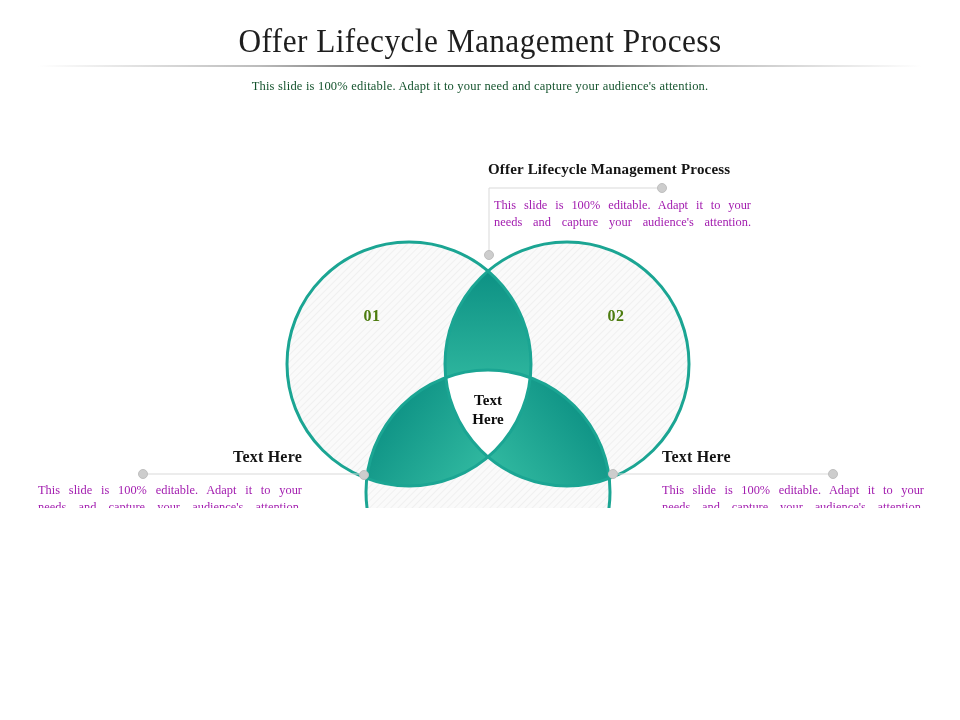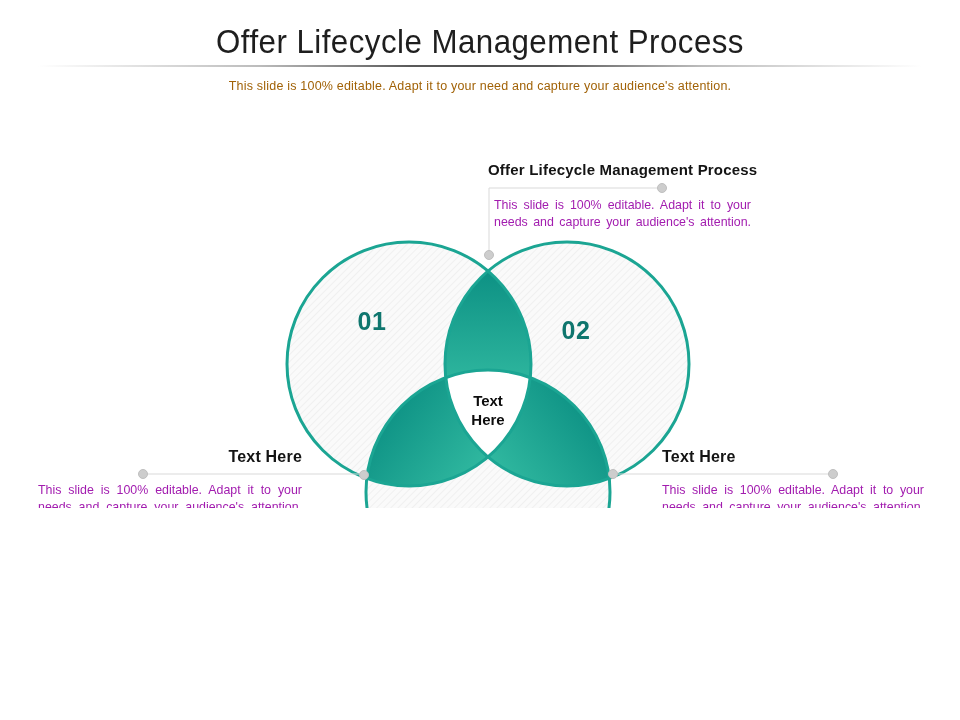--- a/index.html
+++ b/index.html
@@ -1,40 +1,40 @@
 <!DOCTYPE html>
 <html><head>
 <meta charset="utf-8">
 <style>
   html,body{margin:0;padding:0;background:#ffffff;}
   .slide{
     position:relative;width:960px;height:508px;background:#ffffff;overflow:hidden;
-    font-family:Liberation Sans, sans-serif;
+    font-family:Liberation Serif, serif;
   }
   
   .title{
     position:absolute;left:0;right:0;top:22px;text-align:center;
     font-size:34px;font-weight:400;color:#1e1e1e;letter-spacing:0.5px;
     transform:scaleX(0.92);transform-origin:50% 50%;white-space:nowrap;
   }
   .divider{
     position:absolute;left:38px;top:65px;width:884px;height:2px;
     background:linear-gradient(90deg, rgba(180,180,180,0) 0%, #bcbcbc 25%, #5a5a5a 42%, #4f4f4f 50%, #5a5a5a 58%, #bcbcbc 75%, rgba(180,180,180,0) 100%);
   }
   .subtitle{
     position:absolute;left:0;right:0;top:79px;text-align:center;
-    font-size:12.5px;color:#a16207;letter-spacing:0.2px;
+    font-size:12.5px;color:#14532d;letter-spacing:0.2px;
   }
   
   .venn-svg{position:absolute;left:0;top:0;width:960px;height:720px;}
   .dot{stroke:#bfbfbf;stroke-width:1;}
   
   .num-label{
     position:absolute;width:80px;text-align:center;
-    font-size:25px;font-weight:700;color:#0f766e;letter-spacing:0.5px;
+    font-size:16px;font-weight:700;color:#4d7c0f;letter-spacing:0.5px;
   }
   .center-label{
     position:absolute;left:459px;top:391px;width:58px;text-align:center;
     font-size:15px;font-weight:700;color:#0d0d0d;line-height:19px;
   }
   
   .co-heading{
     position:absolute;font-size:15px;font-weight:700;color:#141414;letter-spacing:0.2px;
   }
   .co-heading.sm{font-size:16px;}
@@ -94,21 +94,21 @@
 
     <circle class="dot" cx="662" cy="188" r="4.5" fill="#CDCDCD"></circle>
     <circle class="dot" cx="489" cy="255" r="4.5" fill="#CDCDCD"></circle>
     <circle class="dot" cx="143" cy="474" r="4.5" fill="#CDCDCD"></circle>
     <circle class="dot" cx="364" cy="475" r="4.5" fill="#CDCDCD"></circle>
     <circle class="dot" cx="613" cy="474" r="4.5" fill="#CDCDCD"></circle>
     <circle class="dot" cx="833" cy="474" r="4.5" fill="#CDCDCD"></circle>
   </svg>
 
   <div class="num-label" style="left:332px;top:307px;">01</div>
-  <div class="num-label" style="left:536px;top:307px;margin-top:9px;">02</div>
+  <div class="num-label" style="left:576px;top:307px;">02</div>
   <div class="num-label" style="left:448px;top:560px;">03</div>
   <div class="center-label">Text Here</div>
 
   <div class="co-heading" style="left:488px;top:161px;">Offer Lifecycle Management Process</div>
   <div class="co-desc" style="left:494px;top:197px;width:257px;">
     <div class="ln">This slide is 100% editable. Adapt it to your</div>
     <div class="ln">needs and capture your audience's attention.</div>
   </div>
 
   <div class="co-heading sm" style="left:38px;top:448px;width:264px;text-align:right;">Text Here</div>

